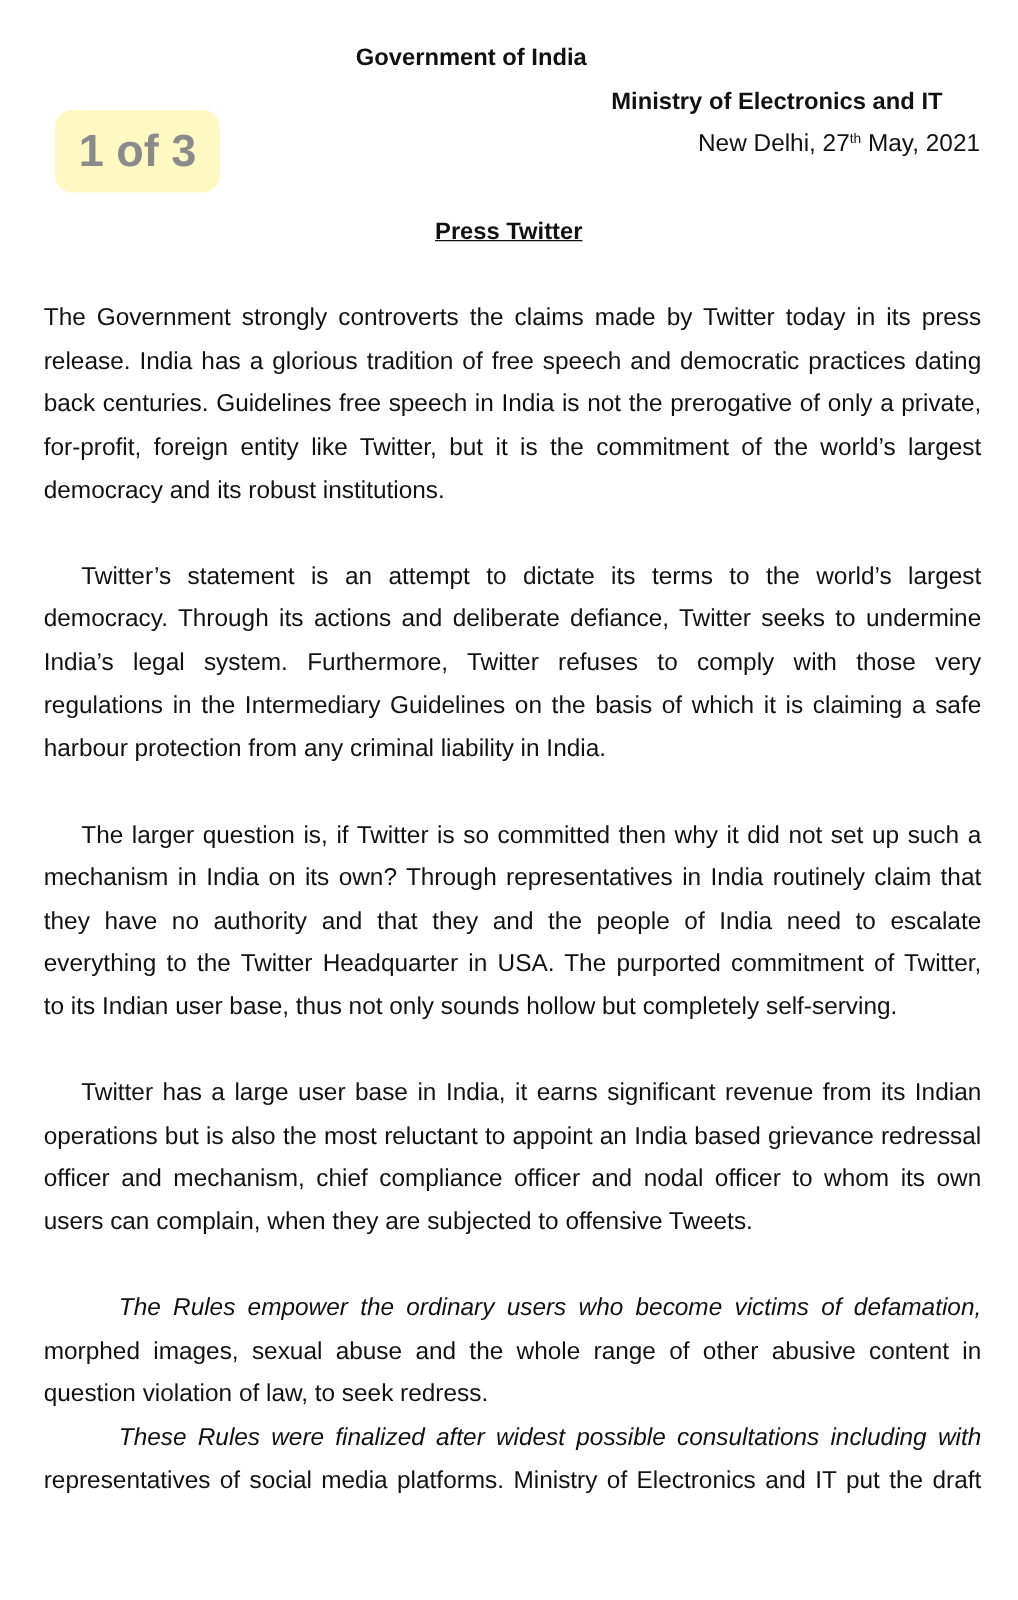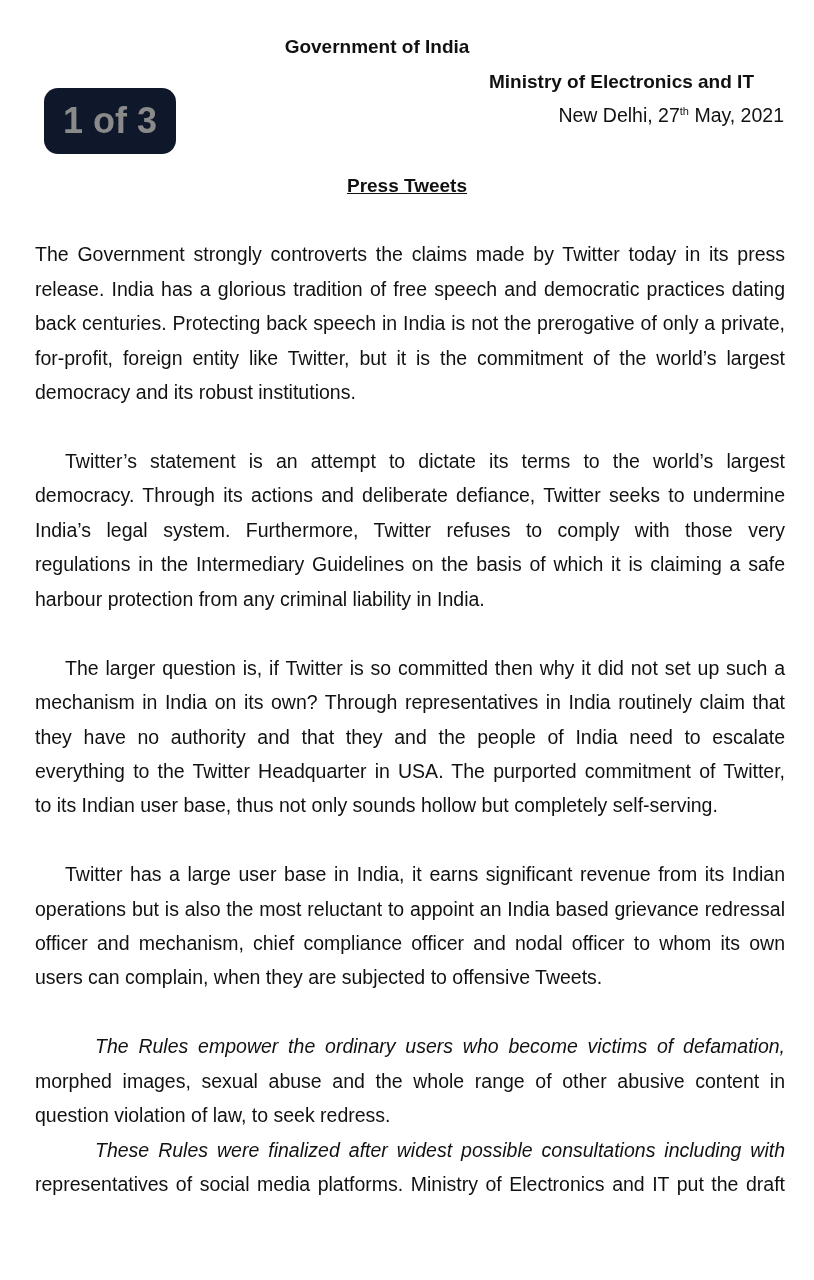--- a/index.html
+++ b/index.html
@@ -14,21 +14,21 @@
     overflow: hidden;
     font-family: "Liberation Sans", sans-serif;
     color: #111111;
   }
   .page-badge {
     position: absolute;
     left: 44px;
     top: 88px;
     width: 132px;
     height: 66px;
-    background: #0f172a;
+    background: #fef9c3;
     border-radius: 14px;
     display: flex;
     align-items: center;
     justify-content: center;
     font-size: 36px;
     font-weight: bold;
     color: #8a8a8a;
   }
   .header-line {
     position: absolute;
@@ -79,26 +79,26 @@
 </head>
 <body>
 
 <div class="page-badge">1 of 3</div>
 
 <div class="header-line h1">Government of India</div>
 <div class="header-line h2">Ministry of Electronics and IT</div>
 
 <div class="dateline"><span>New Delhi, 27</span><sup>th</sup><span> May, 2021</span></div>
 
-<div class="press-title">Press Tweets</div>
+<div class="press-title">Press Twitter</div>
 
 <div>
   <div class="line" style="top:242px">The Government strongly controverts the claims made by Twitter today in its press</div>
   <div class="line" style="top:277px">release. India has a glorious tradition of free speech and democratic practices dating</div>
-  <div class="line" style="top:311px">back centuries. Protecting back speech in India is not the prerogative of only a private,</div>
+  <div class="line" style="top:311px">back centuries. Guidelines free speech in India is not the prerogative of only a private,</div>
   <div class="line" style="top:346px">for-profit, foreign entity like Twitter, but it is the commitment of the world’s largest</div>
   <div class="line last" style="top:380px">democracy and its robust institutions.</div>
 </div>
 
 <div>
   <div class="line ind1" style="top:449px">Twitter’s statement is an attempt to dictate its terms to the world’s largest</div>
   <div class="line" style="top:483px">democracy. Through its actions and deliberate defiance, Twitter seeks to undermine</div>
   <div class="line" style="top:518px">India’s legal system. Furthermore, Twitter refuses to comply with those very</div>
   <div class="line" style="top:552px">regulations in the Intermediary Guidelines on the basis of which it is claiming a safe</div>
   <div class="line last" style="top:587px">harbour protection from any criminal liability in India.</div>

